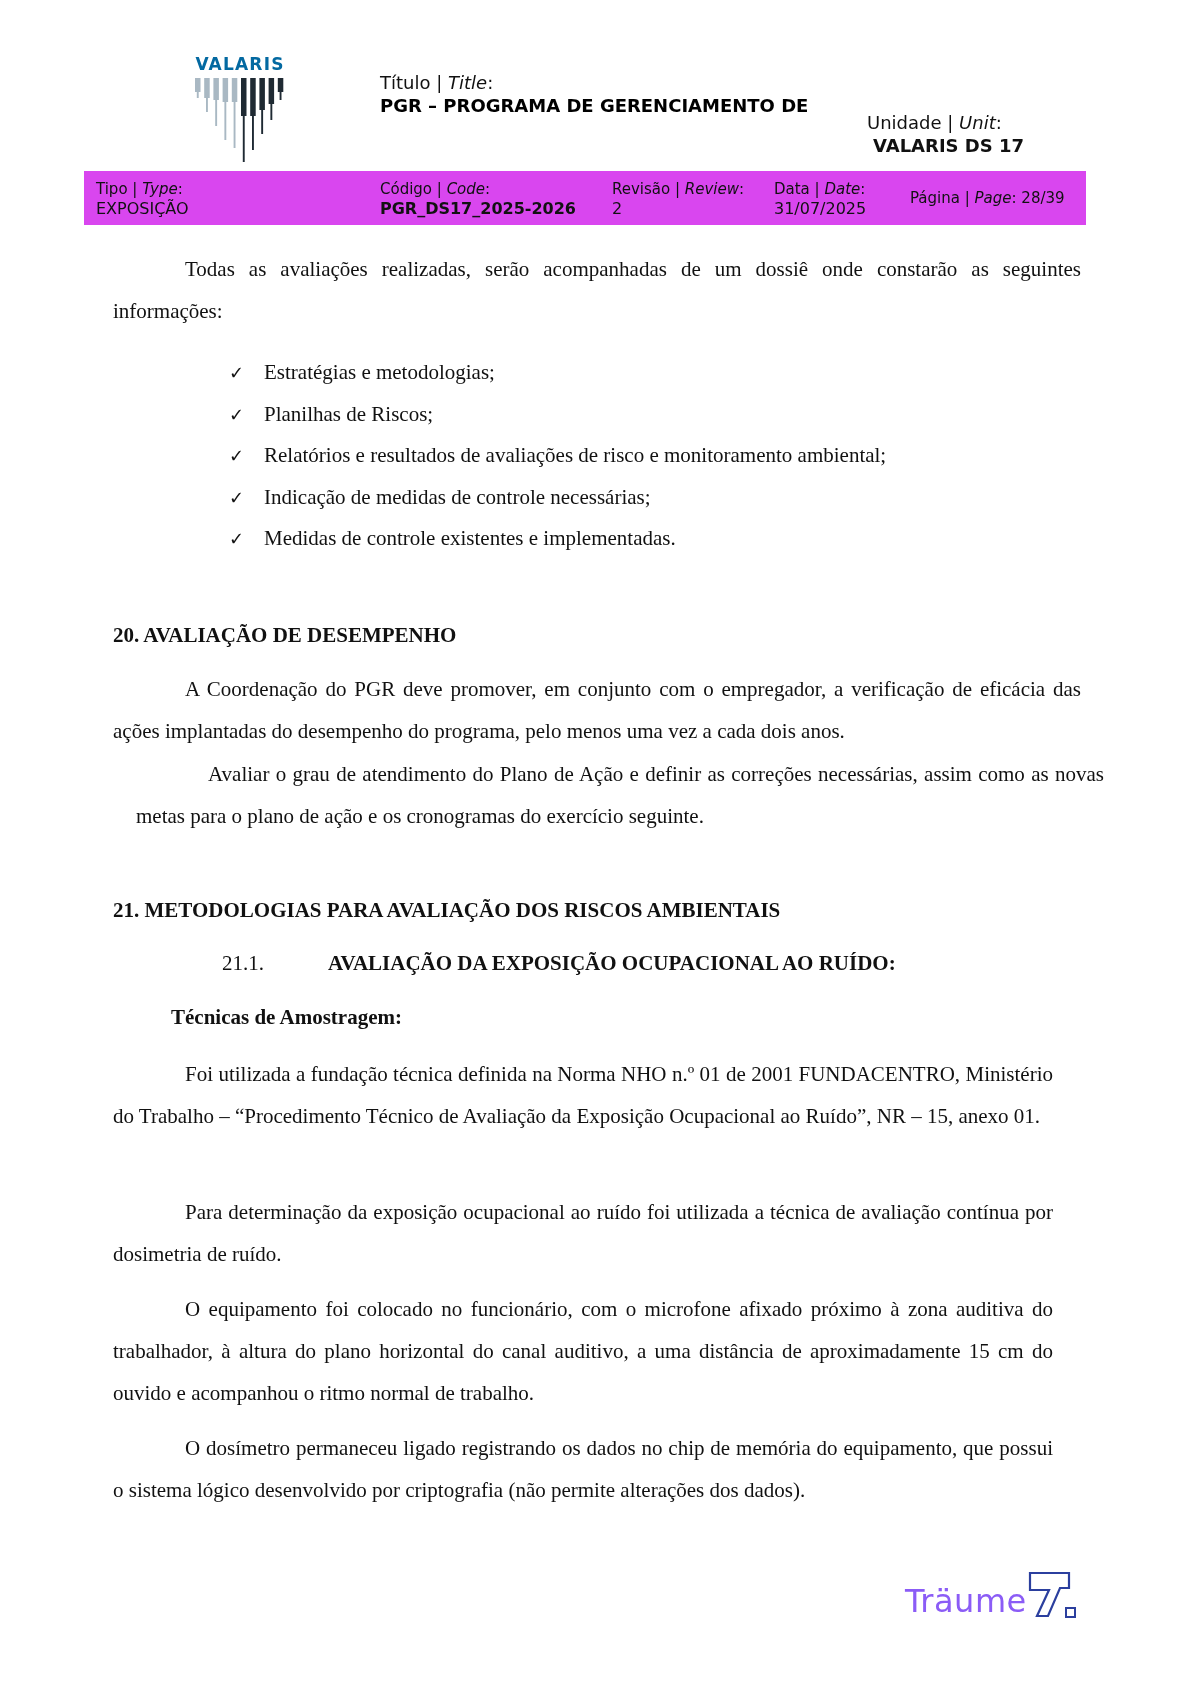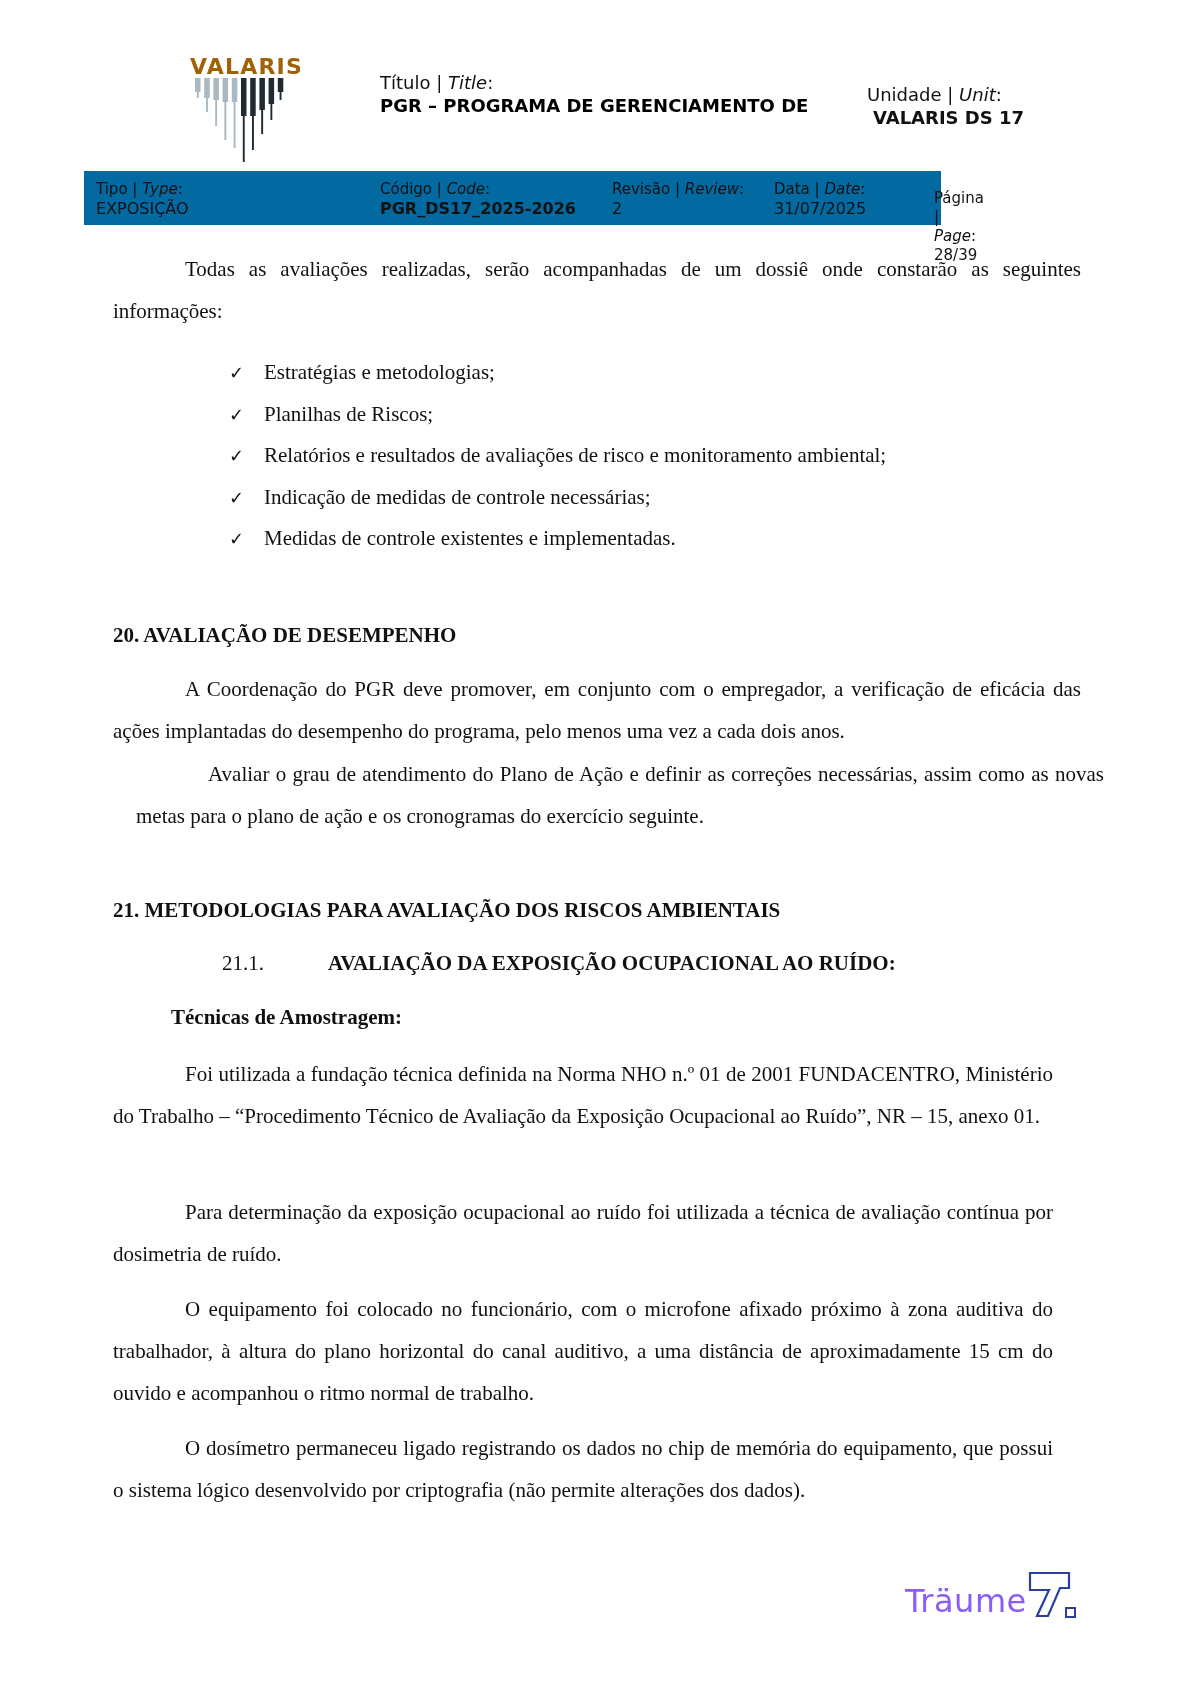--- a/index.html
+++ b/index.html
@@ -3,33 +3,33 @@
 <meta charset="utf-8">
 <style>
   html, body { margin: 0; padding: 0; background: #ffffff; }
   body { width: 1191px; height: 1684px; position: relative; overflow: hidden; color: #111; }
 
   .sans { font-family: "DejaVu Sans", "Liberation Sans", sans-serif; }
 
   
   .logo { position: absolute; left: 190px; top: 54px; width: 100px; height: 108px; }
   .logo-word { position: absolute; left: 0; top: 0; width: 100px; text-align: center;
-    font-family: "DejaVu Sans", sans-serif; font-weight: bold; font-size: 22px; letter-spacing: 1.2px; color: #a16207; }
+    font-family: "DejaVu Sans", sans-serif; font-weight: bold; font-size: 17px; letter-spacing: 1.2px; color: #0369a1; }
   .logo-bars { position: absolute; left: 5px; top: 24px; width: 92px; height: 84px; }
 
   .title-block { position: absolute; left: 380px; top: 72px; width: 460px; }
   .title-label { font-size: 18px; line-height: 22px; color: #111; }
   .title-label i { font-style: italic; }
   .title-value { font-size: 18px; font-weight: bold; line-height: 24px; color: #000; }
 
   .unit-block { position: absolute; left: 867px; top: 84px; }
-  .unit-label { font-size: 18px; line-height: 22px; }
+  .unit-label { font-size: 18px; line-height: 22px; margin-top: 28px; }
   .unit-value { font-size: 18px; font-weight: bold; line-height: 24px; margin-left: 6px; }
 
-  .meta-bar { position: absolute; left: 84px; top: 171px; width: 857px; height: 54px; background: #0369a1; }
+  .meta-bar { position: absolute; left: 84px; top: 171px; width: 1002px; height: 54px; background: #d946ef; }
   .meta-cell { position: absolute; top: 9px; font-size: 15px; line-height: 19px; color: #111; }
   .meta-cell .lbl i { font-style: italic; }
   .meta-cell .val { font-size: 16px; }
   .meta-cell .val.bold { font-weight: bold; }
   .meta-page { position: absolute; top: 18px; font-size: 15px; line-height: 19px; }
 
   
   .content { position: absolute; left: 113px; top: 0; width: 968px; font-family: "Liberation Serif", "DejaVu Serif", serif; font-size: 21px; color: #111; }
   .para { position: absolute; left: 0; width: 968px; line-height: 42px; text-align: justify; text-indent: 72px; margin: 0; }
   .para.narrow { width: 940px; }
@@ -95,21 +95,21 @@
     <div class="val bold">PGR_DS17_2025-2026</div>
   </div>
   <div class="meta-cell" style="left:528px;">
     <div class="lbl"><span>Revisão | </span><i>Review</i><span>:</span></div>
     <div class="val">2</div>
   </div>
   <div class="meta-cell" style="left:690px;">
     <div class="lbl"><span>Data | </span><i>Date</i><span>:</span></div>
     <div class="val">31/07/2025</div>
   </div>
-  <div class="meta-page" style="left:850px;"><span>Página | </span><i>Page</i><span>: 28/39</span></div>
+  <div class="meta-page" style="left:826px;"><span>Página | </span><i>Page</i><span>: 28/39</span></div>
 </div>
 
 <div class="content">
   <p class="para" style="top:248px;">Todas as avaliações realizadas, serão acompanhadas de um dossiê onde constarão as seguintes informações:</p>
 
   <ul class="bullets">
     <li class="bullet"><span class="check">✓</span><span>Estratégias e metodologias;</span></li>
     <li class="bullet"><span class="check">✓</span><span>Planilhas de Riscos;</span></li>
     <li class="bullet"><span class="check">✓</span><span>Relatórios e resultados de avaliações de risco e monitoramento ambiental;</span></li>
     <li class="bullet"><span class="check">✓</span><span>Indicação de medidas de controle necessárias;</span></li>

